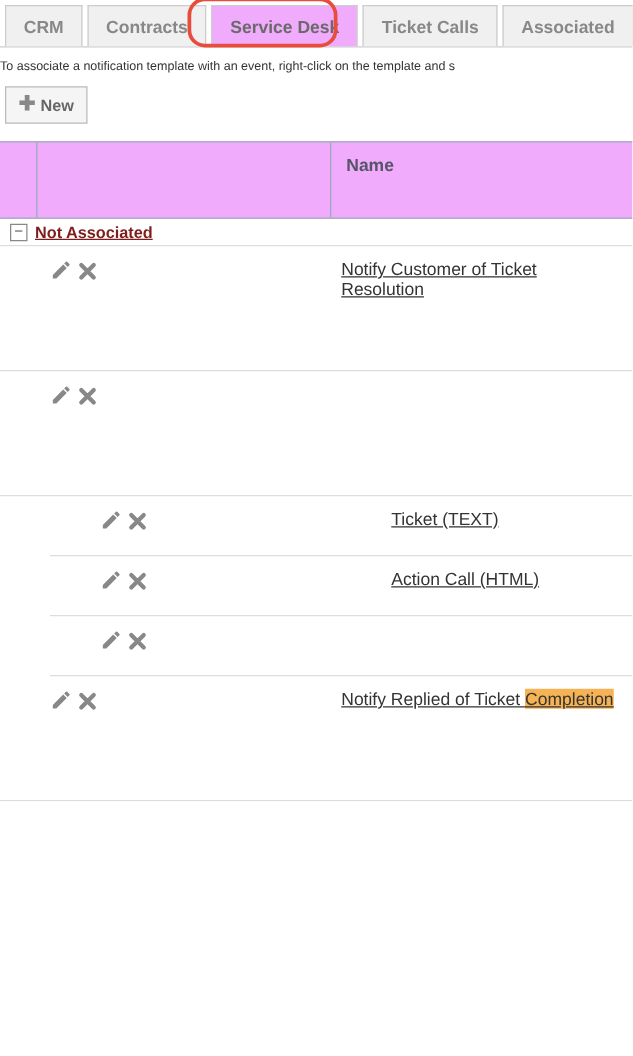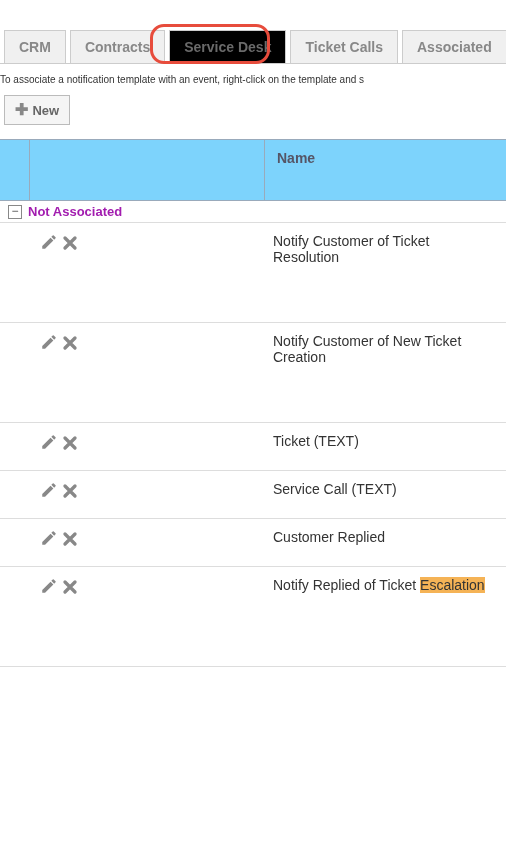--- a/index.html
+++ b/index.html
@@ -10,35 +10,34 @@
       width: 506px;
       background: #fff;
       overflow: hidden;
     }
     .tabs {
       display: flex;
       gap: 4px;
       padding: 4px 4px 0 4px;
       border-bottom: 1px solid #ccc;
       background: #fff;
-      margin-top: 26px;
     }
     .tab {
       padding: 8px 14px;
       background: #f0f0f0;
       border: 1px solid #ccc;
       border-bottom: none;
       color: #888;
       font-weight: bold;
       font-size: 14px;
       cursor: pointer;
       white-space: nowrap;
     }
     .tab.active {
-      background: #000000;
+      background: #f0abfc;
       color: #6a6a6a;
     }
     .tab-highlight {
       position: absolute;
       border: 3px solid #e74c3c;
       border-radius: 14px;
       pointer-events: none;
     }
     .instruction {
       padding: 10px 12px 10px 0;
@@ -56,21 +55,21 @@
       background: #f5f5f5;
       border: 1px solid #bbb;
       color: #666;
       font-weight: bold;
       font-size: 13px;
       cursor: pointer;
     }
     .plus-icon { font-size: 16px; color: #888; line-height: 1; }
     .grid-header {
       display: flex;
-      background: #7dd3fc;
+      background: #f0abfc;
       border-top: 1px solid #9ab;
       border-bottom: 1px solid #9ab;
       height: 62px;
       justify-content: flex-end;
     }
     .grid-header .col-collapse { width: 30px; border-right: 1px solid #9ab; }
     .grid-header .col-actions { width: 235px; border-right: 1px solid #9ab; }
     .grid-header .col-name {
       flex: 1;
       padding: 10px 12px;
@@ -89,40 +88,40 @@
       height: 14px;
       border: 1px solid #888;
       background: #fff;
       margin: 0 6px 0 8px;
       color: #555;
       font-size: 12px;
       line-height: 10px;
       text-align: center;
       cursor: pointer;
     }
-    .group-label { font-weight: bold; font-size: 13px; color: #a21caf; }
+    .group-label { font-weight: bold; font-size: 13px; color: #7f1d1d; text-decoration: underline; }
     .data-row {
       display: flex;
       border-bottom: 1px solid #ddd;
     }
     .data-row .cell-actions {
       width: 265px;
       padding: 10px 0 10px 40px;
       display: flex;
       align-items: flex-start;
       gap: 2px;
     }
     .data-row .cell-name {
       flex: 1;
       padding: 10px 8px;
       color: #333;
       font-size: 14px;
     }
     .data-row.tall { min-height: 100px; }
-    .data-row.short { min-height: 48px; }
+    .data-row.short { min-height: 48px; margin-left: 40px; }
     .icon-btn {
       cursor: pointer;
       fill: #888;
     }
     .highlight {
       background: #f5b356;
     }
     .arrow-overlay {
       position: absolute;
       pointer-events: none;
@@ -153,42 +152,41 @@
   <div class="col-collapse"></div>
   <div class="col-actions"></div>
   <div class="col-name">Name</div>
 </div>
 
 <div class="group-row">
   <div class="collapse-btn">−</div>
   <div class="group-label">Not Associated</div>
 </div>
 
-<div id="rows-container" style="position:relative;">
+<div id="rows-container" style="position:relative;text-decoration:underline;">
     <div class="data-row tall">
       <div class="cell-actions">
         <svg width="18" height="18" viewBox="0 0 24 24" class="icon-btn">
           <path d="M3 17.25V21h3.75L17.81 9.94l-3.75-3.75L3 17.25zM20.71 7.04a1 1 0 0 0 0-1.41l-2.34-2.34a1 1 0 0 0-1.41 0l-1.83 1.83 3.75 3.75 1.83-1.83z"></path>
         </svg>
         <svg width="20" height="20" viewBox="0 0 24 24" class="icon-btn">
           <path d="M18 6 L6 18 M6 6 L18 18" stroke="#888" stroke-width="4" fill="none" stroke-linecap="round"></path>
         </svg>
       </div>
       <div class="cell-name">Notify Customer of Ticket Resolution</div>
     </div>
     <div class="data-row tall">
       <div class="cell-actions">
         <svg width="18" height="18" viewBox="0 0 24 24" class="icon-btn">
           <path d="M3 17.25V21h3.75L17.81 9.94l-3.75-3.75L3 17.25zM20.71 7.04a1 1 0 0 0 0-1.41l-2.34-2.34a1 1 0 0 0-1.41 0l-1.83 1.83 3.75 3.75 1.83-1.83z"></path>
         </svg>
         <svg width="20" height="20" viewBox="0 0 24 24" class="icon-btn">
           <path d="M18 6 L6 18 M6 6 L18 18" stroke="#888" stroke-width="4" fill="none" stroke-linecap="round"></path>
         </svg>
       </div>
-      <div class="cell-name">Notify Customer of New Ticket Creation</div>
     </div>
     <div class="data-row short">
       <div class="cell-actions">
         <svg width="18" height="18" viewBox="0 0 24 24" class="icon-btn">
           <path d="M3 17.25V21h3.75L17.81 9.94l-3.75-3.75L3 17.25zM20.71 7.04a1 1 0 0 0 0-1.41l-2.34-2.34a1 1 0 0 0-1.41 0l-1.83 1.83 3.75 3.75 1.83-1.83z"></path>
         </svg>
         <svg width="20" height="20" viewBox="0 0 24 24" class="icon-btn">
           <path d="M18 6 L6 18 M6 6 L18 18" stroke="#888" stroke-width="4" fill="none" stroke-linecap="round"></path>
         </svg>
       </div>
@@ -196,43 +194,42 @@
     </div>
     <div class="data-row short">
       <div class="cell-actions">
         <svg width="18" height="18" viewBox="0 0 24 24" class="icon-btn">
           <path d="M3 17.25V21h3.75L17.81 9.94l-3.75-3.75L3 17.25zM20.71 7.04a1 1 0 0 0 0-1.41l-2.34-2.34a1 1 0 0 0-1.41 0l-1.83 1.83 3.75 3.75 1.83-1.83z"></path>
         </svg>
         <svg width="20" height="20" viewBox="0 0 24 24" class="icon-btn">
           <path d="M18 6 L6 18 M6 6 L18 18" stroke="#888" stroke-width="4" fill="none" stroke-linecap="round"></path>
         </svg>
       </div>
-      <div class="cell-name">Service Call (TEXT)</div>
+      <div class="cell-name">Action Call (HTML)</div>
     </div>
     <div class="data-row short">
       <div class="cell-actions">
         <svg width="18" height="18" viewBox="0 0 24 24" class="icon-btn">
           <path d="M3 17.25V21h3.75L17.81 9.94l-3.75-3.75L3 17.25zM20.71 7.04a1 1 0 0 0 0-1.41l-2.34-2.34a1 1 0 0 0-1.41 0l-1.83 1.83 3.75 3.75 1.83-1.83z"></path>
         </svg>
         <svg width="20" height="20" viewBox="0 0 24 24" class="icon-btn">
           <path d="M18 6 L6 18 M6 6 L18 18" stroke="#888" stroke-width="4" fill="none" stroke-linecap="round"></path>
         </svg>
       </div>
-      <div class="cell-name">Customer Replied</div>
     </div>
     <div class="data-row tall">
       <div class="cell-actions">
         <svg width="18" height="18" viewBox="0 0 24 24" class="icon-btn">
           <path d="M3 17.25V21h3.75L17.81 9.94l-3.75-3.75L3 17.25zM20.71 7.04a1 1 0 0 0 0-1.41l-2.34-2.34a1 1 0 0 0-1.41 0l-1.83 1.83 3.75 3.75 1.83-1.83z"></path>
         </svg>
         <svg width="20" height="20" viewBox="0 0 24 24" class="icon-btn">
           <path d="M18 6 L6 18 M6 6 L18 18" stroke="#888" stroke-width="4" fill="none" stroke-linecap="round"></path>
         </svg>
       </div>
-      <div class="cell-name"><span>Notify Replied of Ticket </span><span class="highlight">Escalation</span></div>
+      <div class="cell-name"><span>Notify Replied of Ticket </span><span class="highlight">Completion</span></div>
     </div>
     <div class="arrow-overlay" style="left: 55px; top: 477px;">
       <svg width="110" height="70" style="position:absolute;">
         <defs>
           <marker id="ah" markerWidth="8" markerHeight="8" refX="2" refY="4" orient="auto">
             <path d="M0,0 L8,4 L0,8 z" fill="#e74c3c"></path>
           </marker>
         </defs>
         <line x1="100" y1="8" x2="18" y2="52" stroke="#e74c3c" stroke-width="3" marker-end="url(#ah)"></line>
       </svg>

